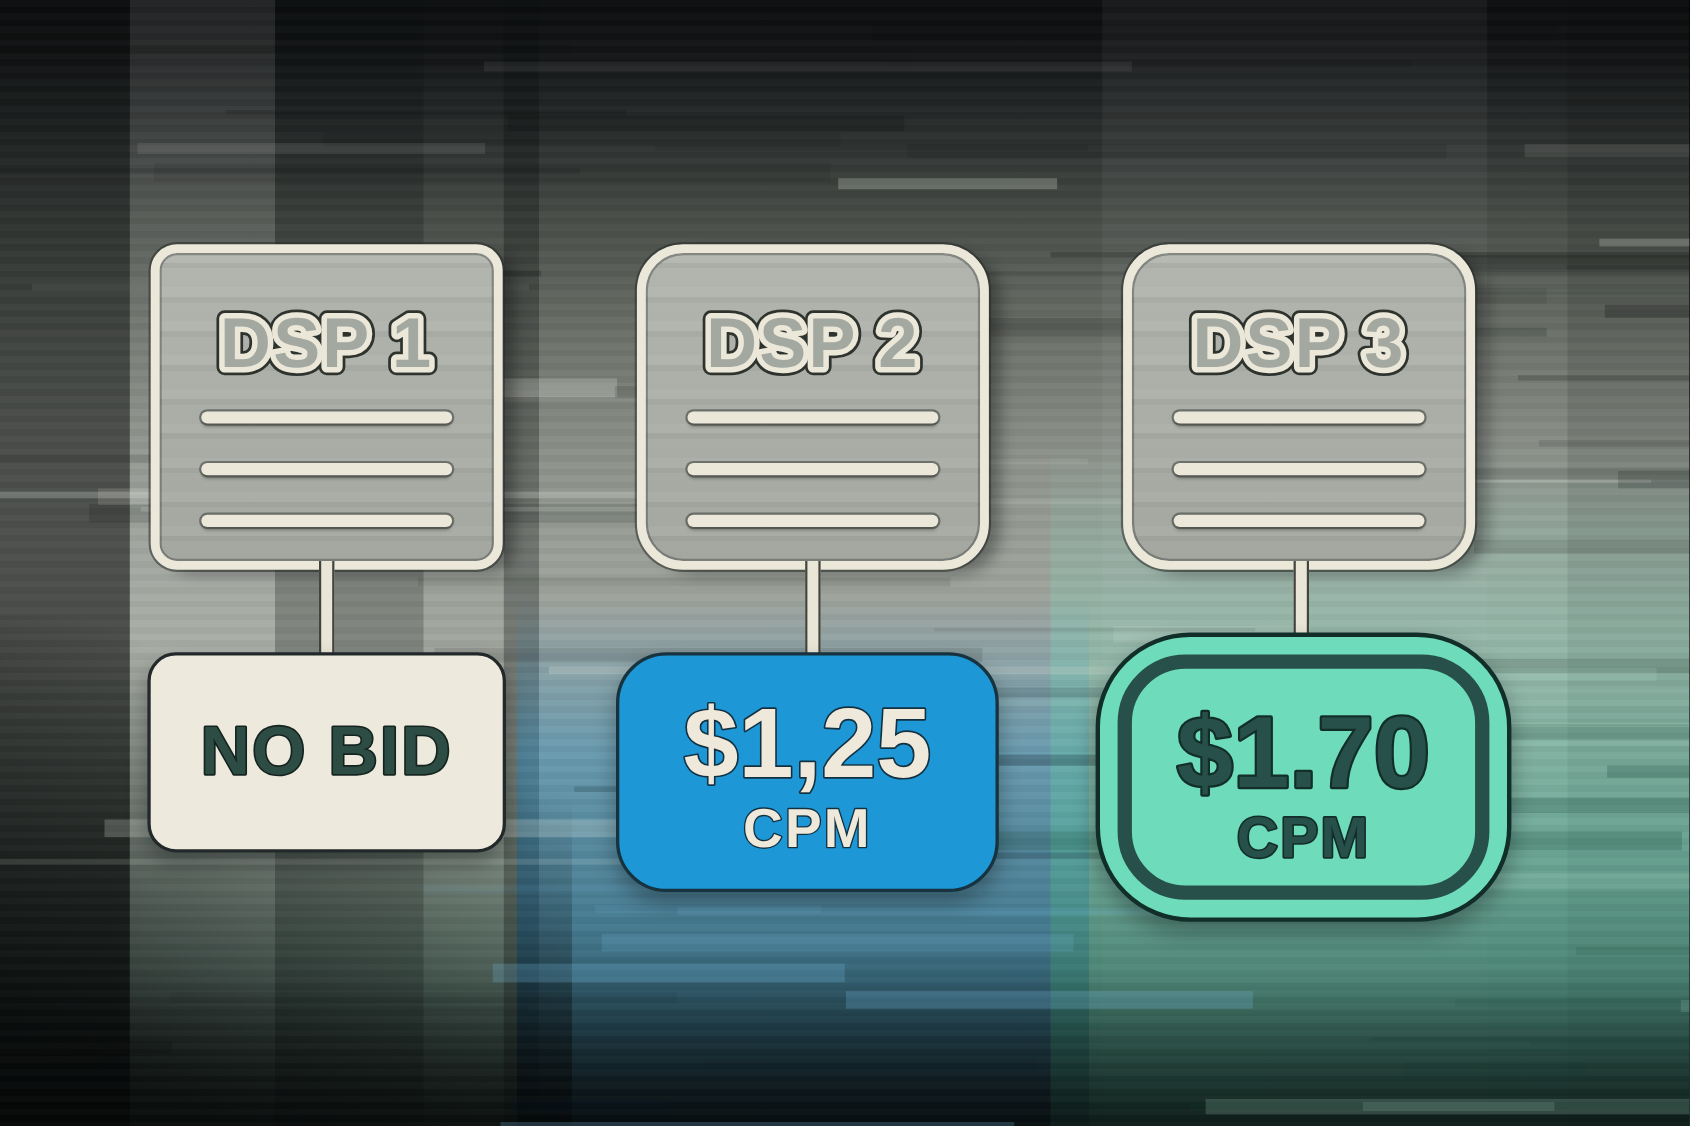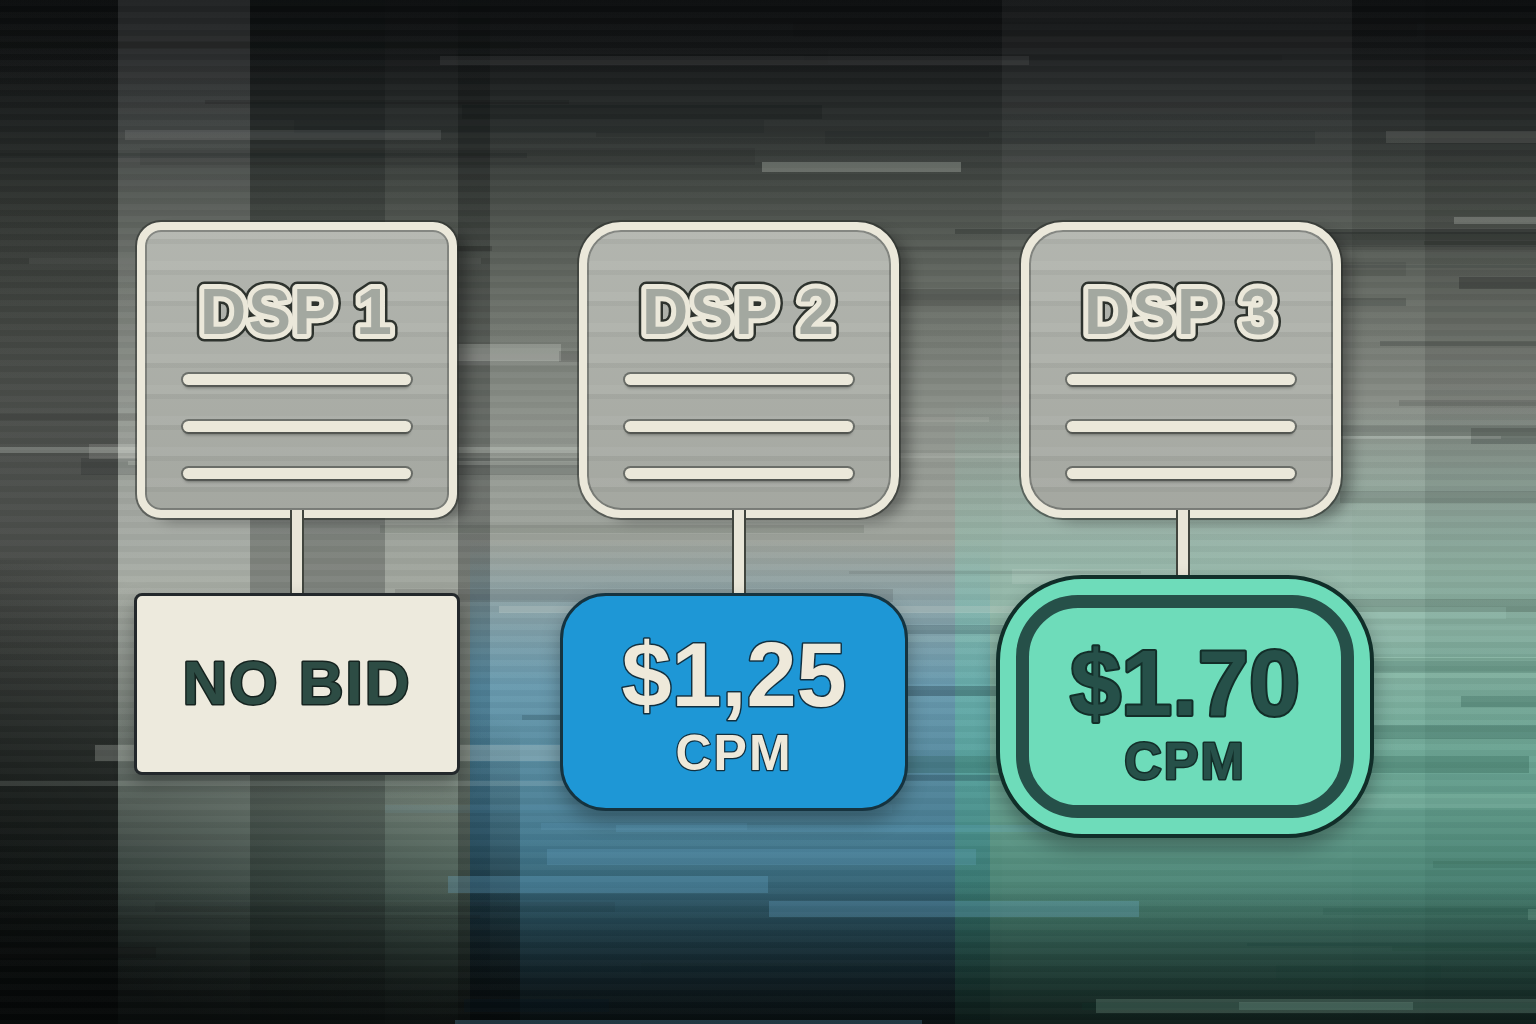--- a/index.html
+++ b/index.html
@@ -65,21 +65,21 @@
   }
   .c1 .connector{left:290px;height:90px;} .c2 .connector{left:732px;height:90px;} .c3 .connector{left:1176px;height:72px;}
 
   
   .result-card{
     position:absolute;box-sizing:border-box;z-index:3;
     display:flex;flex-direction:column;align-items:center;justify-content:center;
     box-shadow:0 10px 20px rgba(0,0,0,.30);
   }
   .result-no-bid{
-    left:134px;top:593px;width:326px;height:182px;border-radius:8px;
+    left:134px;top:593px;width:326px;height:182px;border-radius:26px;
     background:#edeadd;border:3px solid #23282b;
   }
   .result-blue{
     left:560px;top:593px;width:348px;height:218px;border-radius:46px;
     background:#1e97d6;border:3px solid #16333f;
   }
   .result-teal{
     left:996px;top:575px;width:378px;height:263px;border-radius:86px;
     background:#6edcba;border:4px solid #112e29;
   }

